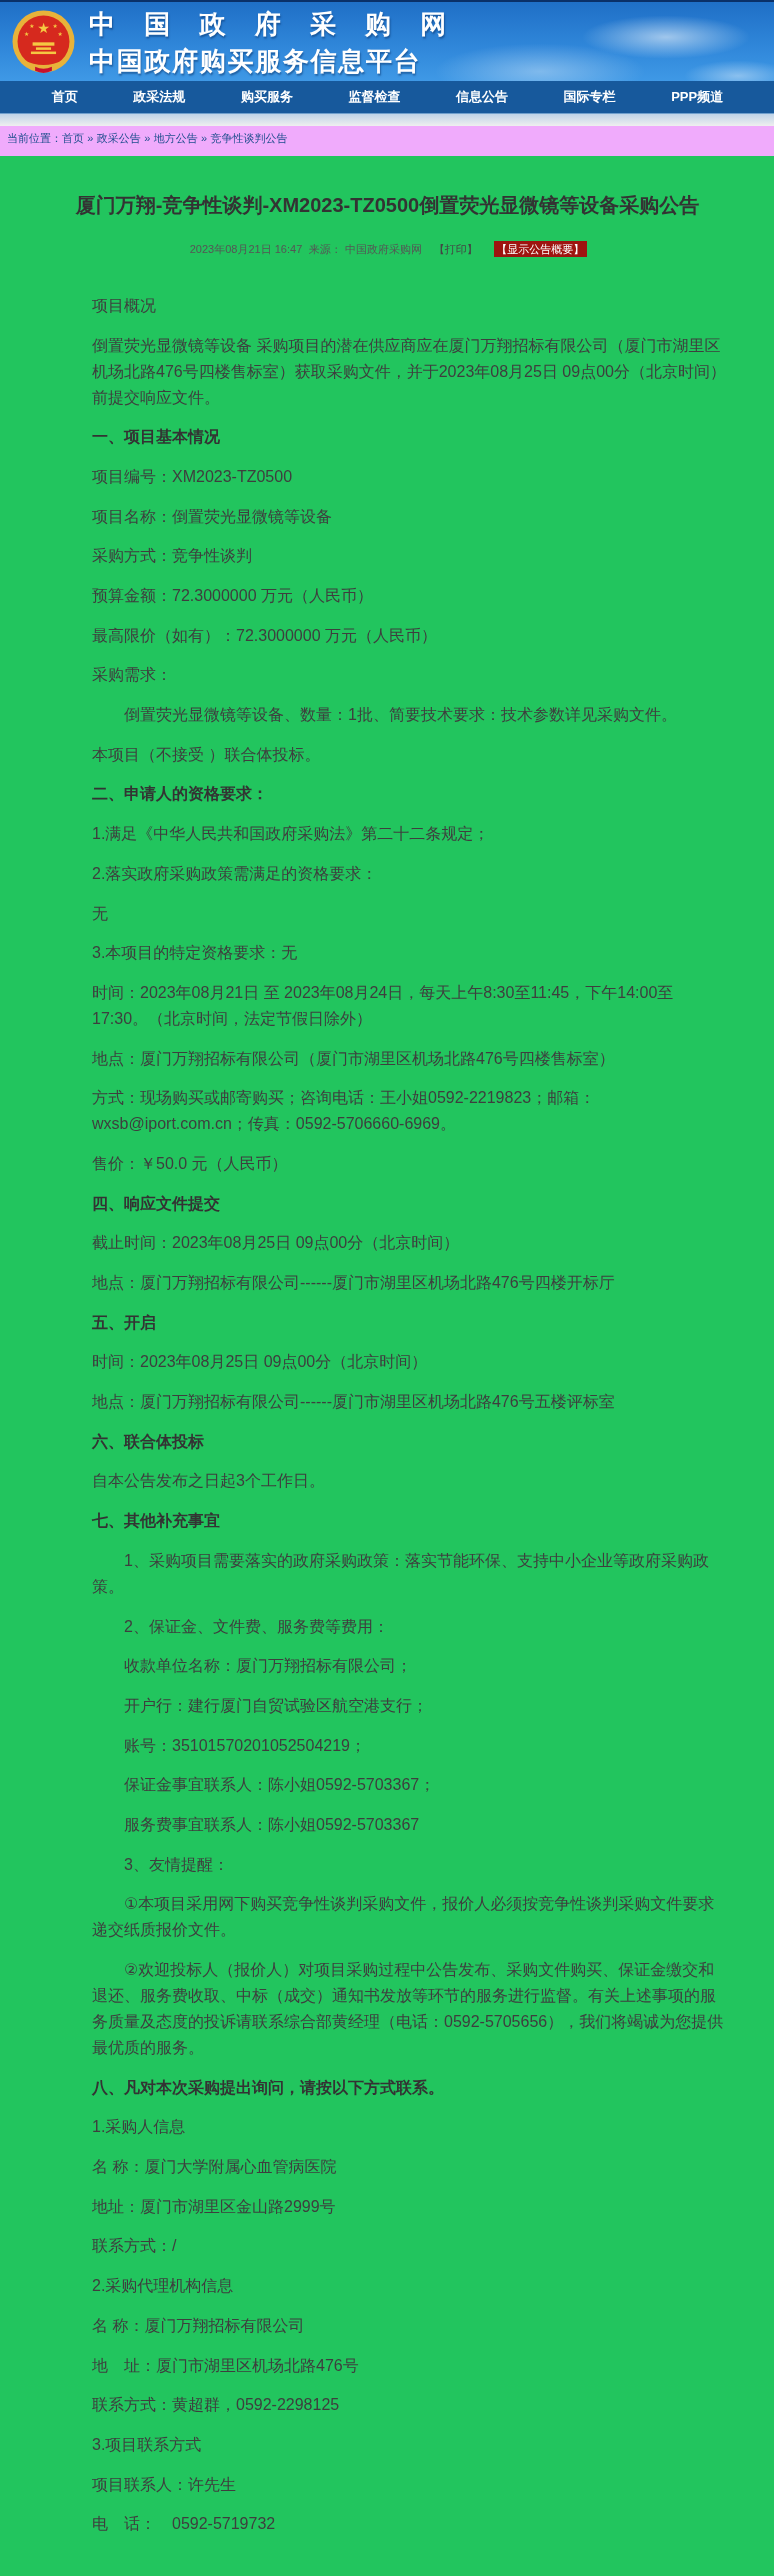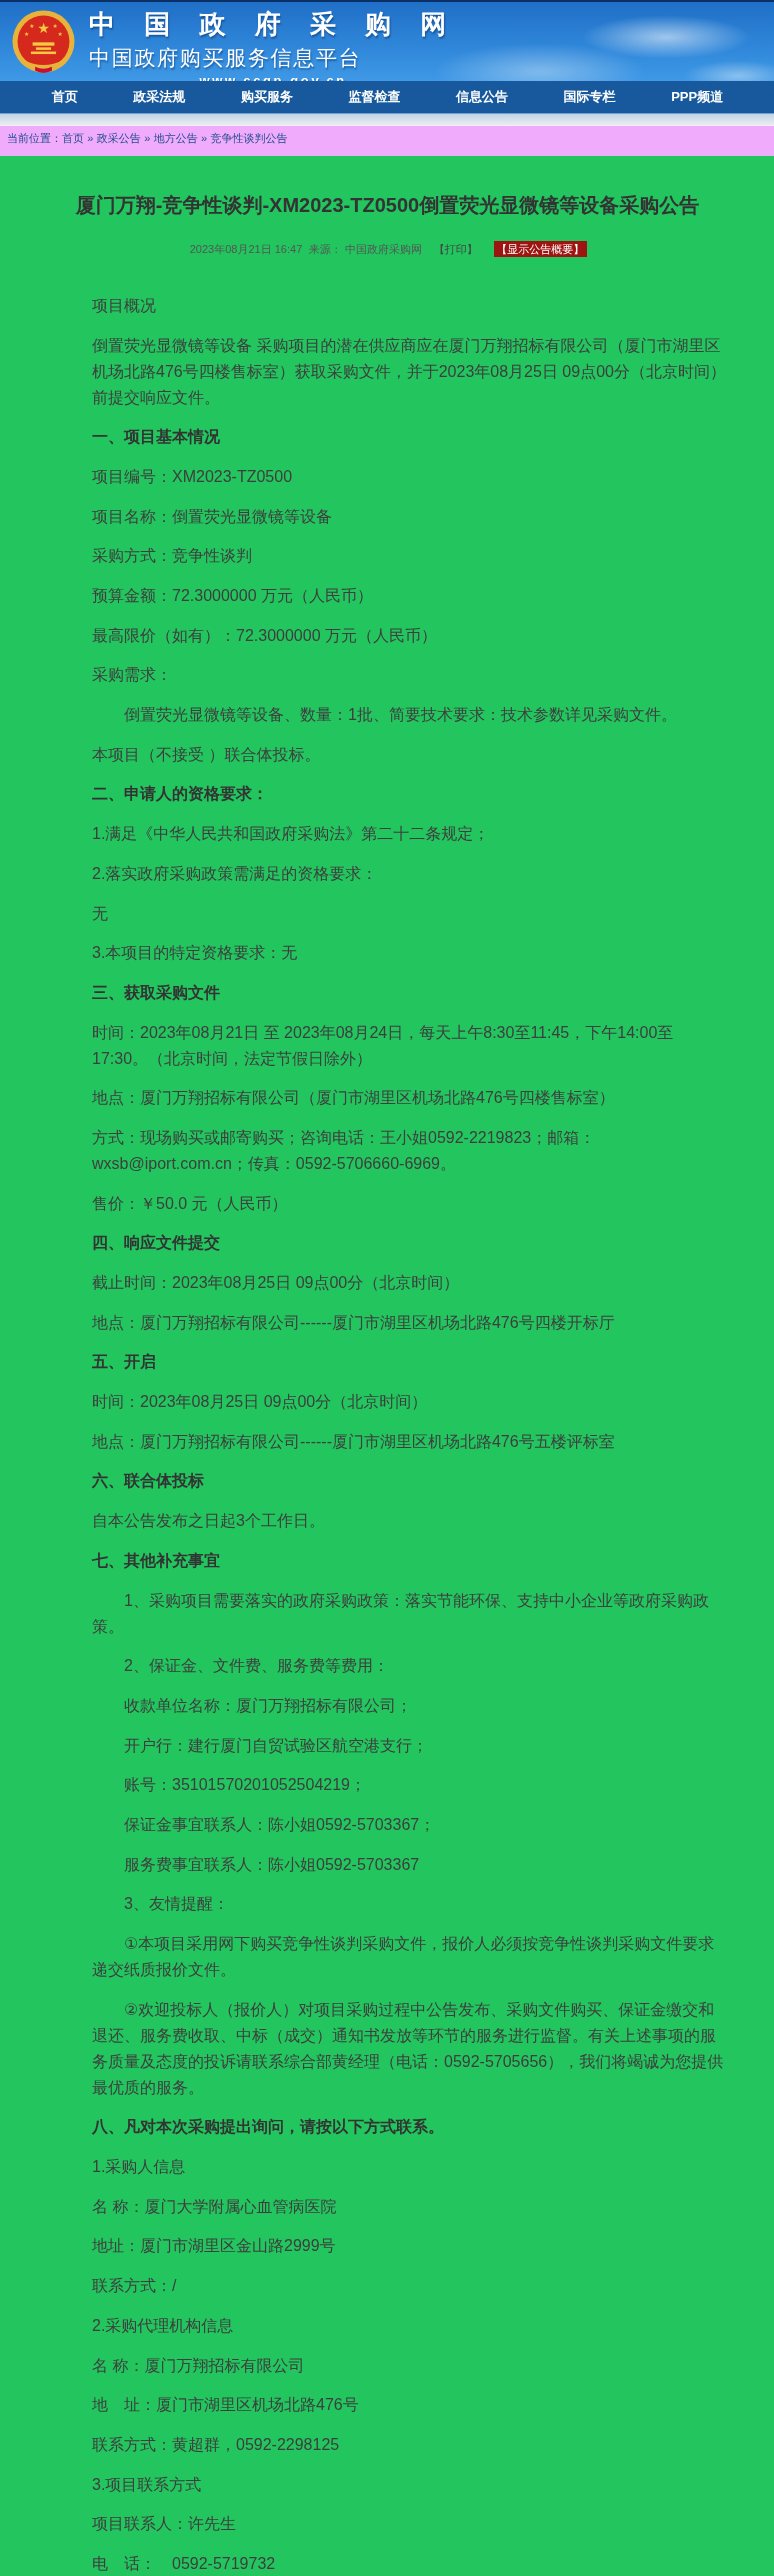--- a/index.html
+++ b/index.html
@@ -7,21 +7,21 @@
 
   
   .site-header{position:relative;height:79px;background:linear-gradient(180deg,#1f6fc6 0%,#2f86d9 55%,#3f99e6 100%);border-top:2.6px solid #0a3068;overflow:hidden;}
   .site-header::before{content:'';position:absolute;right:-17px;top:5.1px;width:360px;height:86px;
     background:radial-gradient(ellipse 120px 31px at 65% 35%,rgba(255,255,255,.55),transparent 70%),
                radial-gradient(ellipse 146px 39px at 30% 75%,rgba(255,255,255,.35),transparent 72%),
                radial-gradient(ellipse 77px 22px at 85% 80%,rgba(255,255,255,.4),transparent 70%);}
   .emblem-wrap{position:absolute;left:10.3px;top:6px;width:67px;height:67px;}
   .site-titles{position:absolute;left:89px;top:5.1px;color:#fff;}
   .site-name{font-size:26px;font-weight:bold;letter-spacing:11px;white-space:nowrap;text-shadow:0.9px 1.7px 1.7px rgba(6,48,104,.5);}
-  .site-sub{font-size:21px;font-weight:normal;letter-spacing:1.7px;white-space:nowrap;margin-top:1.7px;text-shadow:0.9px 1.7px 1.7px rgba(6,48,104,.5);}
+  .site-sub{font-size:26px;font-weight:bold;letter-spacing:1.7px;white-space:nowrap;margin-top:1.7px;text-shadow:0.9px 1.7px 1.7px rgba(6,48,104,.5);}
   .site-url{font-size:13px;font-weight:bold;letter-spacing:2.6px;text-align:center;margin-top:0.9px;text-shadow:0.9px 0.9px 0.9px rgba(6,48,104,.5);}
 
   
   .main-nav{height:32px;background:#17599c;display:flex;align-items:center;justify-content:space-around;padding:0 24px;border-bottom:1.7px solid #6f9fcd;}
   .nav-item{color:#ffffff;font-size:13px;font-weight:bold;text-decoration:none;cursor:pointer;}
 
   .sub-gradient{height:12px;background:linear-gradient(180deg,#bed3e8,#efefef);}
 
   
   .breadcrumb-bar{background:#f0abfc;padding:5.1px 6.9px 10.3px 6.9px;font-size:11px;color:#1d4d8d;}
@@ -103,21 +103,20 @@
       <p class="normal">预算金额：72.3000000 万元（人民币）</p>
       <p class="normal">最高限价（如有）：72.3000000 万元（人民币）</p>
       <p class="normal">采购需求：</p>
       <p class="indent">倒置荧光显微镜等设备、数量：1批、简要技术要求：技术参数详见采购文件。</p>
       <p class="normal">本项目（不接受 ）联合体投标。</p>
       <p class="bold">二、申请人的资格要求：</p>
       <p class="normal">1.满足《中华人民共和国政府采购法》第二十二条规定；</p>
       <p class="normal">2.落实政府采购政策需满足的资格要求：</p>
       <p class="normal">无</p>
       <p class="normal">3.本项目的特定资格要求：无</p>
-      <p class="bold">三、获取采购文件</p>
       <p class="normal">时间：2023年08月21日  至 2023年08月24日，每天上午8:30至11:45，下午14:00至17:30。（北京时间，法定节假日除外）</p>
       <p class="normal">地点：厦门万翔招标有限公司（厦门市湖里区机场北路476号四楼售标室）</p>
       <p class="normal">方式：现场购买或邮寄购买；咨询电话：王小姐0592-2219823；邮箱：wxsb@iport.com.cn；传真：0592-5706660-6969。</p>
       <p class="normal">售价：￥50.0 元（人民币）</p>
       <p class="bold">四、响应文件提交</p>
       <p class="normal">截止时间：2023年08月25日 09点00分（北京时间）</p>
       <p class="normal">地点：厦门万翔招标有限公司------厦门市湖里区机场北路476号四楼开标厅</p>
       <p class="bold">五、开启</p>
       <p class="normal">时间：2023年08月25日 09点00分（北京时间）</p>
       <p class="normal">地点：厦门万翔招标有限公司------厦门市湖里区机场北路476号五楼评标室</p>

